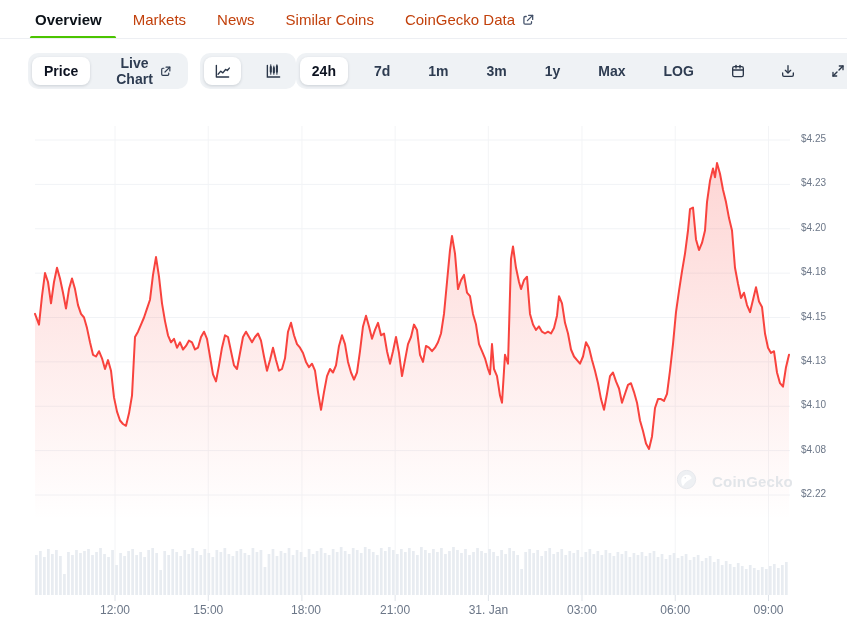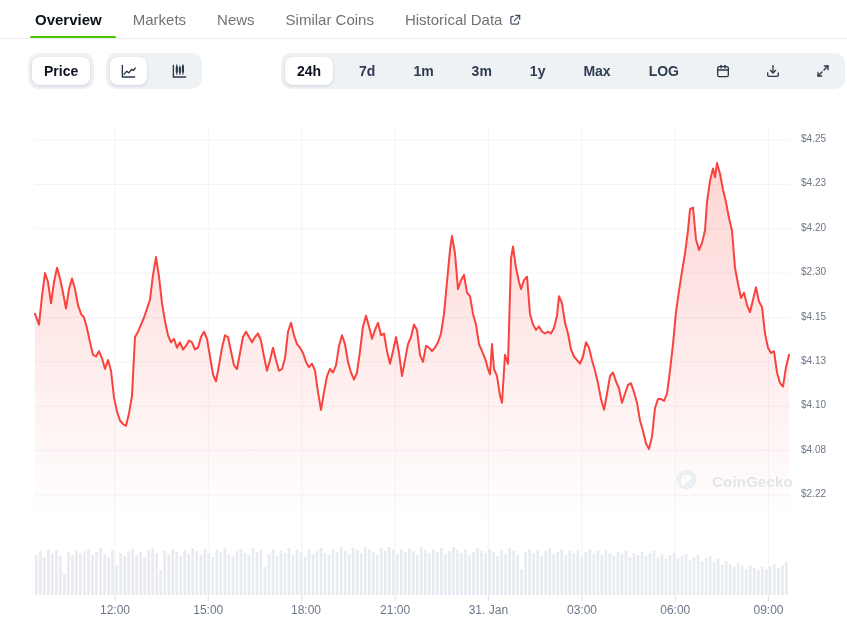--- a/index.html
+++ b/index.html
@@ -1,21 +1,21 @@
 <!DOCTYPE html>
 <html><head>
 <meta charset="utf-8">
 <style>
   html,body{margin:0;padding:0;background:#fff;}
   body{font-family:"Liberation Sans","DejaVu Sans",sans-serif;-webkit-font-smoothing:antialiased;}
   #app{position:relative;width:847px;height:632px;background:#fff;overflow:hidden;}
 
   
   .tabs{display:flex;gap:31px;padding:11px 0 0 35px;font-size:15px;line-height:18px;}
-  .tab{color:#737373;font-weight:500;cursor:pointer;display:flex;align-items:center;gap:6px;white-space:nowrap;}
+  .tab{color:#c2410c;font-weight:500;cursor:pointer;display:flex;align-items:center;gap:6px;white-space:nowrap;}
   .tab.active{color:#0b1118;font-weight:700;}
   .tab svg{display:block;}
   .tab-underline{position:absolute;left:30px;top:36px;width:86px;height:3px;border-radius:2px;}
   .tab-divider{position:absolute;left:0;top:38px;width:847px;height:1px;background:#edeff3;}
 
   
   .toolbar{position:absolute;left:0;top:53px;width:847px;display:flex;align-items:center;}
   .group{background:#eff2f5;border-radius:10px;padding:4px;display:flex;align-items:center;gap:14px;height:36px;box-sizing:border-box;}
   .g1{margin-left:28px;}
   .g2{margin-left:12px;}
@@ -40,36 +40,46 @@
 <body>
 
 <div id="app">
 
   <nav class="tabs">
     <span class="tab active">Overview</span>
     <span class="tab">Markets</span>
     <span class="tab">News</span>
     <span class="tab">Similar Coins</span>
     <span class="tab">
-      <span>Historical Data</span>
+      <span>CoinGecko Data</span>
       <span>
         <svg width="14" height="14" viewBox="0 0 24 24" fill="none" stroke="#44526a" stroke-width="2.2" stroke-linecap="round" stroke-linejoin="round">
           <path d="M9 6H7a2 2 0 0 0-2 2v9a2 2 0 0 0 2 2h9a2 2 0 0 0 2-2v-2"></path>
             <path d="M13 4h7v7"></path>
             <path d="M20 4l-9 9"></path>
         </svg>
       </span>
     </span>
   </nav>
   <div class="tab-underline" style="background: rgb(75, 196, 0);"></div>
   <div class="tab-divider"></div>
 
   <div class="toolbar">
     <div class="group g1">
       <button class="btn active">Price</button>
+      <button class="btn">
+        <span>Live Chart</span>
+        <span>
+          <svg width="13" height="13" viewBox="0 0 24 24" fill="none" stroke="#2e3c51" stroke-width="2.2" stroke-linecap="round" stroke-linejoin="round">
+            <path d="M9 6H7a2 2 0 0 0-2 2v9a2 2 0 0 0 2 2h9a2 2 0 0 0 2-2v-2"></path>
+              <path d="M13 4h7v7"></path>
+              <path d="M20 4l-9 9"></path>
+          </svg>
+        </span>
+      </button>
     </div>
 
     <div class="group g2">
       <button class="btn icon-btn active">
         <svg width="17" height="15" viewBox="0 0 24 22" fill="none" stroke="#2b3749" stroke-width="2" stroke-linecap="round" stroke-linejoin="round">
           <path d="M3 2v17h18"></path>
             <path d="M5.5 15l4-4.5 3 2.5 4-5 2.5 1.5 3-3.5"></path>
         </svg>
       </button>
       <button class="btn icon-btn">
@@ -348,21 +358,21 @@
           <line x1="488.3775" x2="488.3775" y1="595" y2="601" stroke="#dfe3e9" stroke-width="1"></line>
           <line x1="581.9975000000001" x2="581.9975000000001" y1="595" y2="601" stroke="#dfe3e9" stroke-width="1"></line>
           <line x1="675.24" x2="675.24" y1="595" y2="601" stroke="#dfe3e9" stroke-width="1"></line>
           <line x1="768.4825000000001" x2="768.4825000000001" y1="595" y2="601" stroke="#dfe3e9" stroke-width="1"></line>
         </g>
     </svg>
     <div id="y-labels">
         <span class="ylab" style="top: 33px;">$4.25</span>
         <span class="ylab" style="top: 77.375px;">$4.23</span>
         <span class="ylab" style="top: 121.75px;">$4.20</span>
-        <span class="ylab" style="top: 166.125px;">$2.30</span>
+        <span class="ylab" style="top: 166.125px;">$4.18</span>
         <span class="ylab" style="top: 210.5px;">$4.15</span>
         <span class="ylab" style="top: 254.875px;">$4.13</span>
         <span class="ylab" style="top: 299.25px;">$4.10</span>
         <span class="ylab" style="top: 343.625px;">$4.08</span>
         <span class="ylab" style="top: 388px;">$2.22</span>
       </div>
     <div id="x-labels">
         <span class="xlab" style="left: 83.03px; top: 503px;">12:00</span>
         <span class="xlab" style="left: 176.273px; top: 503px;">15:00</span>
         <span class="xlab" style="left: 274px; top: 503px;">18:00</span>

